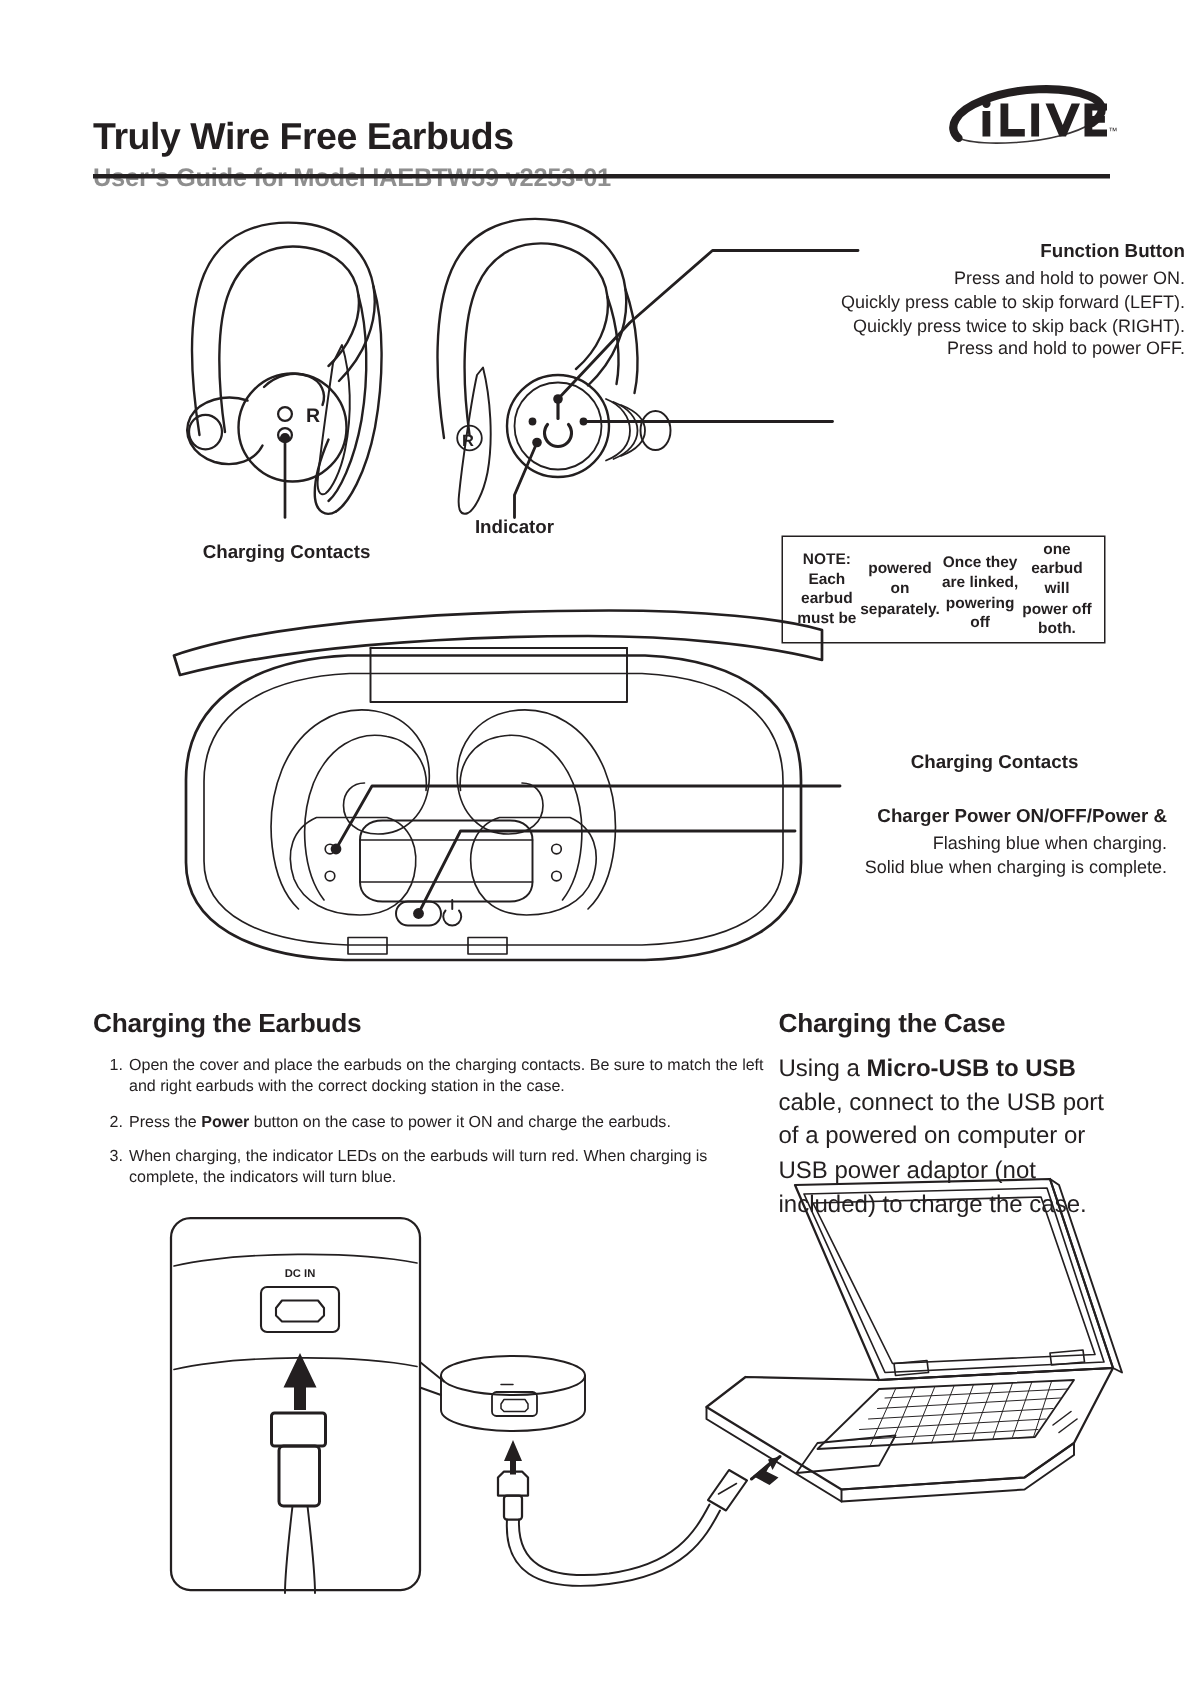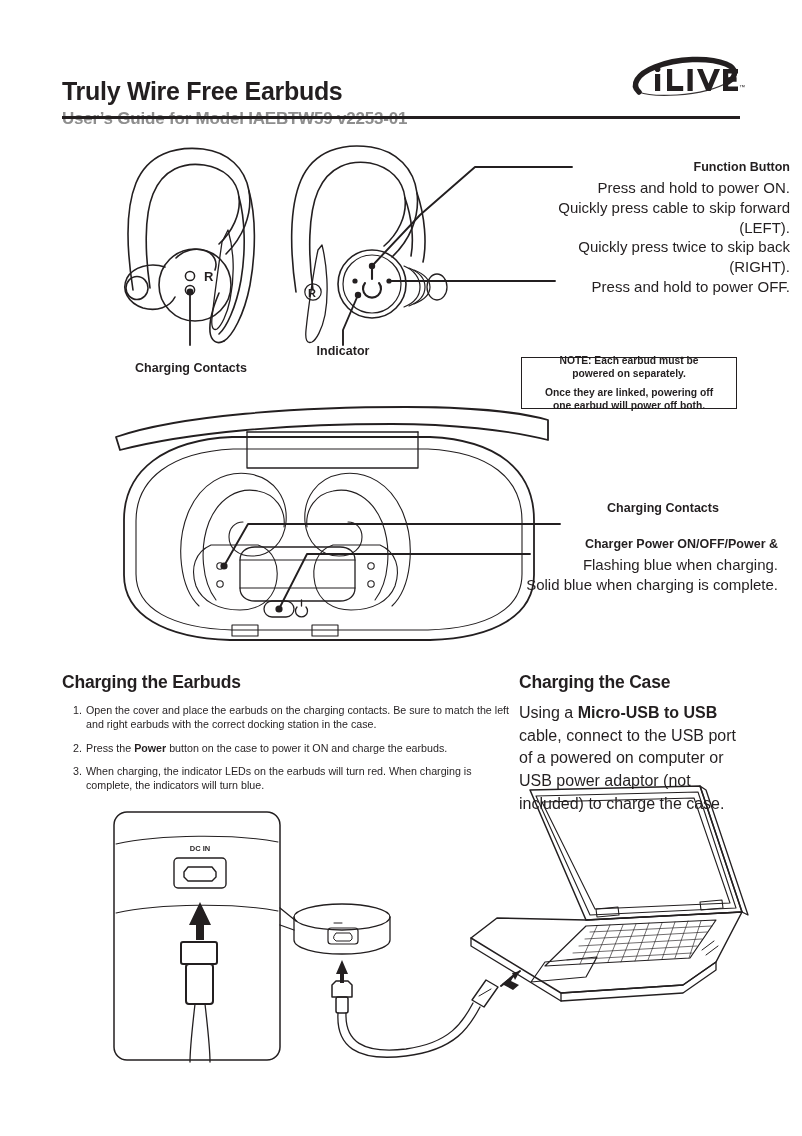--- a/index.html
+++ b/index.html
@@ -20,29 +20,29 @@
   
   .logo{position:absolute;left:625px;top:52px;width:118px;height:56px;}
 
   
   .figure{position:absolute;left:0;top:0;width:802px;height:1136px;
           pointer-events:none;}
 
   
   .callout{position:absolute;text-align:right;}
   .callout .ch{font-size:12.5px;font-weight:bold;color:#231f20;line-height:1.25;}
-  .callout .cb{font-size:15px;color:#231f20;line-height:1.33;margin-top:2px;}
+  .callout .cb{font-size:12px;color:#231f20;line-height:1.33;margin-top:2px;}
 
   .label-bold{position:absolute;font-size:12.5px;font-weight:bold;color:#231f20;
               text-align:center;line-height:1.2;}
 
   
-  .notebox{position:absolute;left:521px;top:357px;width:216px;height:52px;
+  .notebox{position:absolute;left:521px;top:357px;width:216px;height:72px;
            border:1.6px solid #231f20;box-sizing:border-box;
-           display:flex;flex-direction:column;align-items:center;
+           display:flex;flex-direction:row;align-items:center;
            justify-content:center;padding:4px 7px;}
   .notebox p{margin:0;text-align:center;font-size:10.3px;font-weight:bold;
              line-height:1.28;color:#231f20;}
   .notebox p.second{margin-top:5px;}
 
   
   .sec-h{position:absolute;font-size:17.5px;font-weight:bold;color:#231f20;
          letter-spacing:-0.2px;}
   .ol{position:absolute;margin:0;padding:0;list-style:none;}
   .ol li{position:relative;font-size:10.7px;line-height:1.34;color:#231f20;

